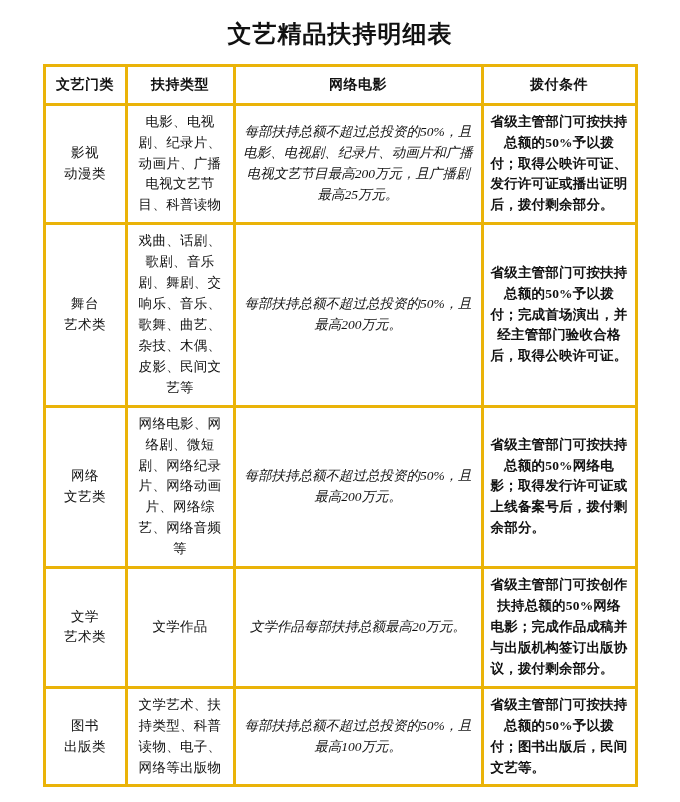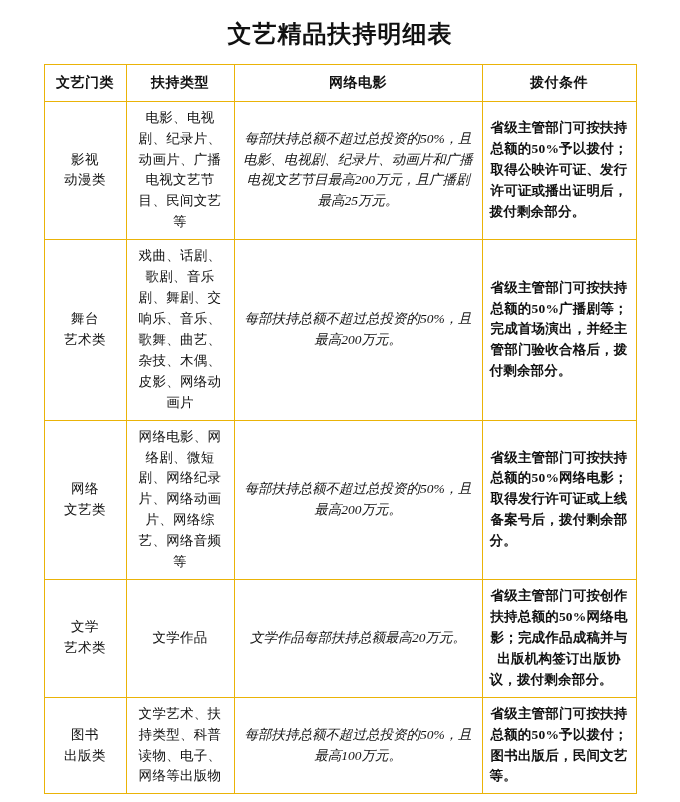--- a/index.html
+++ b/index.html
@@ -30,21 +30,21 @@
     font-family: "Liberation Serif", "DejaVu Serif", serif;
   }
   table.support-table {
     border-collapse: collapse;
     margin: 0 auto;
     width: 592px;
     table-layout: fixed;
   }
   table.support-table th,
   table.support-table td {
-    border: 1px solid #eab308;
+    border: 3px solid #eab308;
     vertical-align: middle;
     text-align: center;
     font-size: 13.5px;
     line-height: 1.55;
     padding: 6px 7px;
     box-sizing: border-box;
     font-family: "Liberation Serif", "DejaVu Serif", serif;
   }
   table.support-table th {
     font-weight: bold;
@@ -96,29 +96,29 @@
       <tr>
         <th>文艺门类</th>
         <th>扶持类型</th>
         <th>网络电影</th>
         <th>拨付条件</th>
       </tr>
     </thead>
     <tbody>
       <tr>
         <td class="cell-category">影视<br>动漫类</td>
-        <td class="cell-type">电影、电视剧、纪录片、动画片、广播电视文艺节目、民间文艺等</td>
+        <td class="cell-type">电影、电视剧、纪录片、动画片、广播电视文艺节目、科普读物</td>
         <td class="cell-standard">每部扶持总额不超过总投资的50%，且电影、电视剧、纪录片、动画片和广播电视文艺节目最高200万元，且广播剧最高25万元。</td>
         <td class="cell-condition">省级主管部门可按扶持总额的50%予以拨付；取得公映许可证、发行许可证或播出证明后，拨付剩余部分。</td>
       </tr>
       <tr>
         <td class="cell-category">舞台<br>艺术类</td>
-        <td class="cell-type">戏曲、话剧、歌剧、音乐剧、舞剧、交响乐、音乐、歌舞、曲艺、杂技、木偶、皮影、网络动画片</td>
+        <td class="cell-type">戏曲、话剧、歌剧、音乐剧、舞剧、交响乐、音乐、歌舞、曲艺、杂技、木偶、皮影、民间文艺等</td>
         <td class="cell-standard">每部扶持总额不超过总投资的50%，且最高200万元。</td>
-        <td class="cell-condition">省级主管部门可按扶持总额的50%广播剧等；完成首场演出，并经主管部门验收合格后，拨付剩余部分。</td>
+        <td class="cell-condition">省级主管部门可按扶持总额的50%予以拨付；完成首场演出，并经主管部门验收合格后，取得公映许可证。</td>
       </tr>
       <tr>
         <td class="cell-category">网络<br>文艺类</td>
         <td class="cell-type">网络电影、网络剧、微短剧、网络纪录片、网络动画片、网络综艺、网络音频等</td>
         <td class="cell-standard">每部扶持总额不超过总投资的50%，且最高200万元。</td>
         <td class="cell-condition">省级主管部门可按扶持总额的50%网络电影；取得发行许可证或上线备案号后，拨付剩余部分。</td>
       </tr>
       <tr>
         <td class="cell-category">文学<br>艺术类</td>
         <td class="cell-type">文学作品</td>

